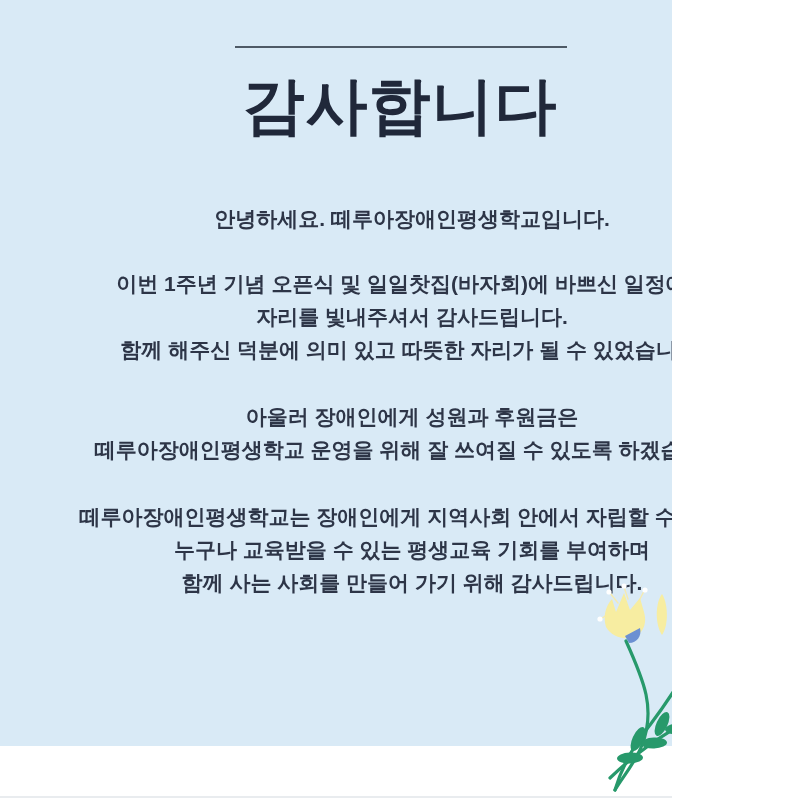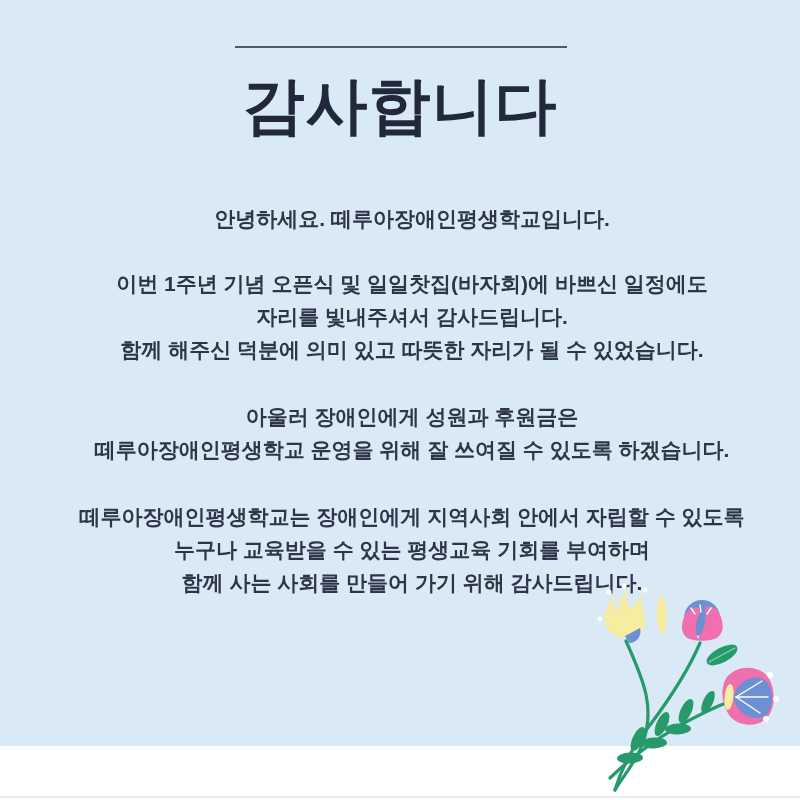--- a/index.html
+++ b/index.html
@@ -10,21 +10,21 @@
     --flower-green:#27996b;
     --flower-pink:#f06fae;
     --flower-blue:#6c90d2;
     --flower-yellow:#f7eda1;
     --hairline:#e9ecef;
     --white:#ffffff;
   }
   html,body{margin:0;padding:0;background:#fff;}
   .canvas{
     position:relative;
-    width:800px;height:800px;
+    width:672px;height:800px;
     background:var(--white);
     overflow:hidden;
     font-family:"Liberation Sans","DejaVu Sans",sans-serif;
   }
   .card{
     position:absolute;left:0;top:0;
     width:800px;height:746px;
     background:var(--bg-blue);
   }
   .rule{

